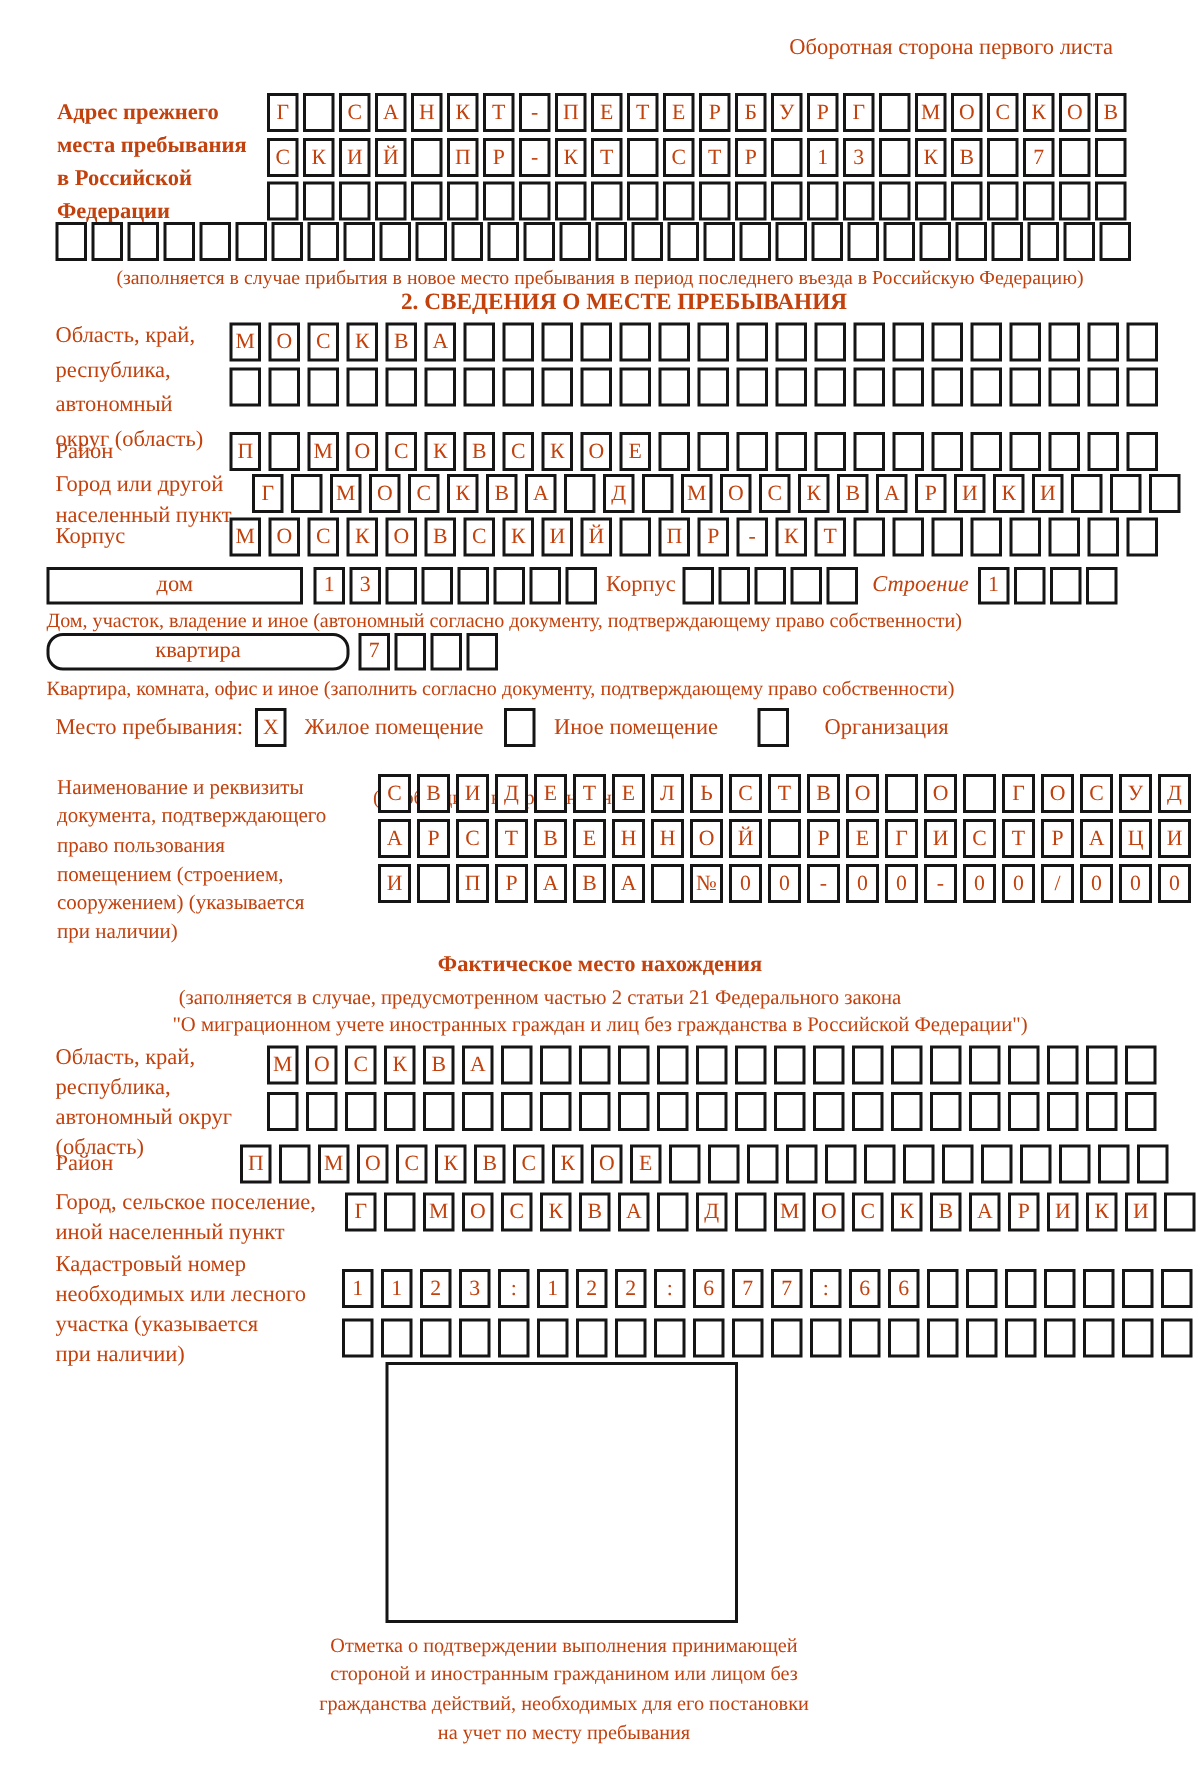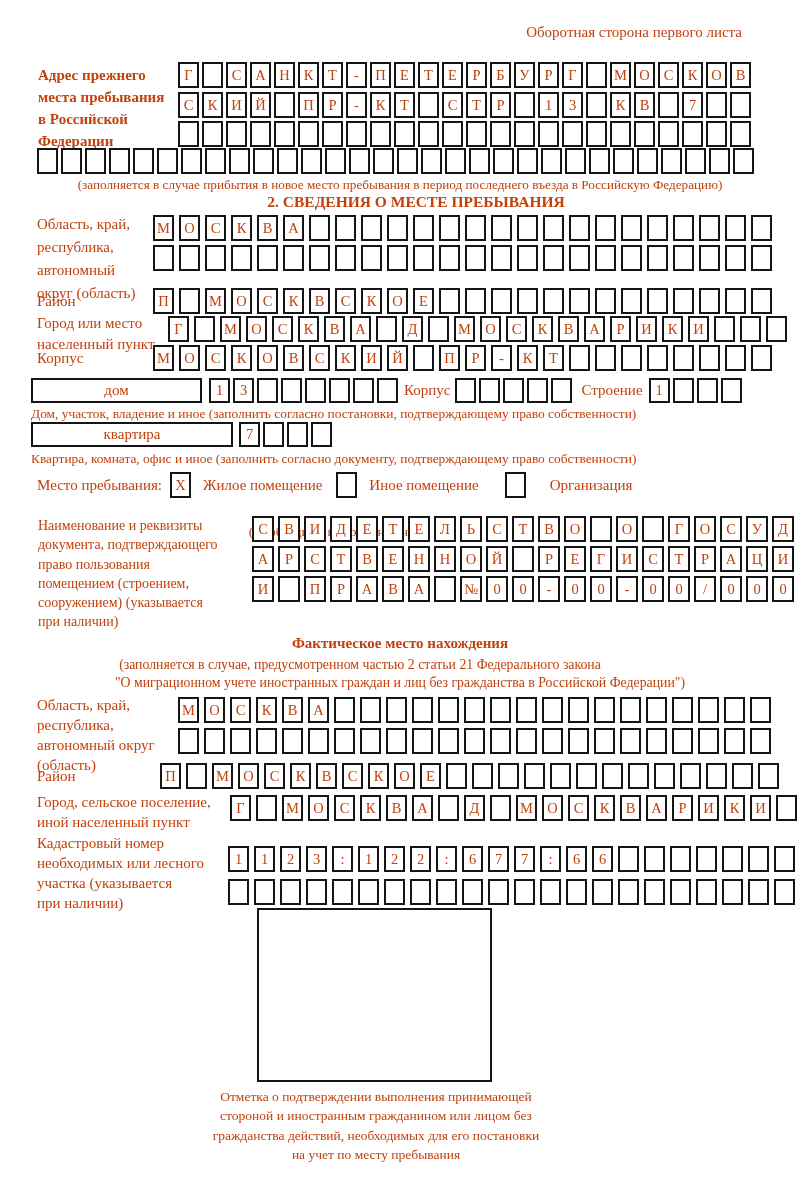--- a/index.html
+++ b/index.html
@@ -225,21 +225,21 @@
       <span class="cbox"></span>
       <span class="cbox"></span>
       <span class="cbox"></span>
       <span class="cbox"></span>
       <span class="cbox"></span>
       <span class="cbox"></span>
       <span class="cbox"></span>
       <span class="cbox"></span>
     </div>
 
-  <div class="abs lbl" style="left:37px;top:313px;line-height:21px;">Город или место
+  <div class="abs lbl" style="left:37px;top:313px;line-height:21px;">Город или другой
 населенный пункт</div>
   <div class="abs boxrow g5" style="left:168px;top:316px;">
       <span class="cbox">Г</span>
       <span class="cbox"></span>
       <span class="cbox">М</span>
       <span class="cbox">О</span>
       <span class="cbox">С</span>
       <span class="cbox">К</span>
       <span class="cbox">В</span>
       <span class="cbox">А</span>
@@ -302,32 +302,32 @@
         <span class="cbox"></span>
       </div>
     <div class="inline-lbl" style="margin-left:6px;margin-right:5px;">Корпус</div>
     <div class="boxrow g3 h25">
         <span class="cbox"></span>
         <span class="cbox"></span>
         <span class="cbox"></span>
         <span class="cbox"></span>
         <span class="cbox"></span>
       </div>
-    <div class="inline-lbl" style="margin-left:9px;margin-right:6px;">Строение</div>
+    <div class="inline-lbl" style="margin-left:9px;margin-right:6px;font-style:italic;">Строение</div>
     <div class="boxrow g3 h25">
         <span class="cbox">1</span>
         <span class="cbox"></span>
         <span class="cbox"></span>
         <span class="cbox"></span>
       </div>
   </div>
-  <div class="abs small" style="left:31px;top:405px;font-size:13.4px;">Дом, участок, владение и иное (заполнить согласно постановки, подтверждающему право собственности)</div>
+  <div class="abs small" style="left:31px;top:405px;font-size:13.4px;">Дом, участок, владение и иное (автономный согласно документу, подтверждающему право собственности)</div>
 
   <div class="abs flexrow" style="left:31px;top:422px;">
-    <div class="bigbox" style="width:202px;height:25px;">квартира</div>
+    <div class="bigbox" style="width:202px;height:25px;border-radius:11px;">квартира</div>
     <div class="boxrow g3 h25" style="margin-left:6px;">
         <span class="cbox">7</span>
         <span class="cbox"></span>
         <span class="cbox"></span>
         <span class="cbox"></span>
       </div>
   </div>
   <div class="abs small" style="left:31px;top:450px;font-size:13.4px;">Квартира, комната, офис и иное (заполнить согласно документу, подтверждающему право собственности)</div>
 
   <div class="abs flexrow" style="left:37px;top:472px;">

